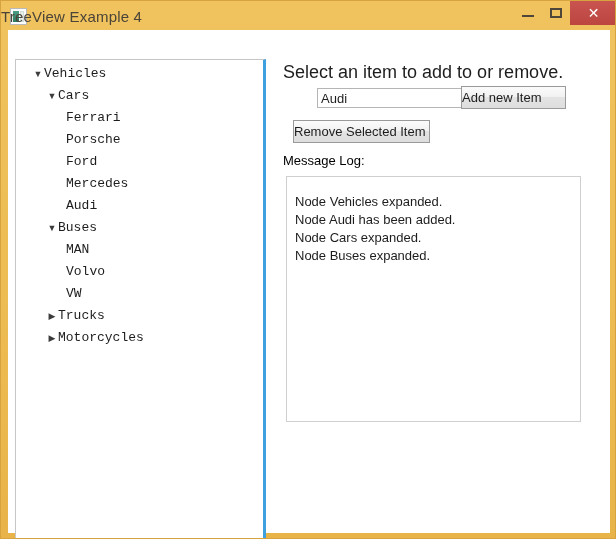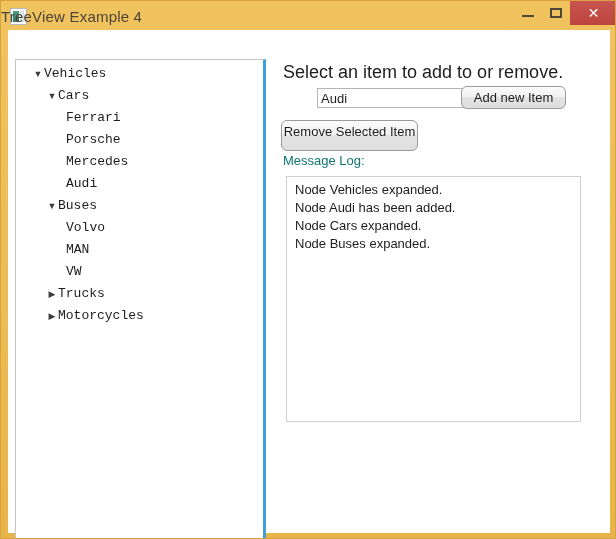--- a/index.html
+++ b/index.html
@@ -202,53 +202,52 @@
     font-size: 13px;
     color: #1d1d1d;
     padding: 0 3px;
     outline: none;
   }
   .btn {
     position: absolute;
     box-sizing: border-box;
     background: linear-gradient(to bottom, #fbfbfb 0%, #f1f1f1 48%, #e3e3e3 50%, #dedede 100%);
     border: 1px solid #9a9a9a;
-    border-radius: 6px;
+    border-radius: 0;
     font-family: "Liberation Sans", sans-serif;
     font-size: 13px;
     color: #1d1d1d;
-    text-align: center;
     cursor: default;
     white-space: nowrap;
   }
   .btn-add {
     left: 182px; top: 27px;
     width: 105px; height: 23px;
     line-height: 21px;
   }
   .btn-remove {
-    left: 2px; top: 61px;
-    width: 137px; height: 31px;
+    left: 14px; top: 61px;
+    width: 137px; height: 23px;
     line-height: 21px;
   }
   .log-label {
     position: absolute;
     left: 4px; top: 94px;
     font-size: 13px;
-    color: #0f766e;
+    color: #000000;
   }
   .log-box {
     position: absolute;
     left: 7px; top: 117px;
     width: 295px; height: 246px;
     box-sizing: border-box;
     background: #ffffff;
     border: 1px solid #cfcfcf;
     overflow: hidden;
-    padding: 4px 8px;
+    padding: 16px 8px;
   }
   .log-line {
     font-size: 13px;
     line-height: 18px;
     color: #1d1d1d;
     white-space: nowrap;
   }
 </style>
 </head>
 <body>
@@ -282,41 +281,44 @@
         </div>
 
         <div class="tree-row d2">
           <span class="tlabel">Ferrari</span>
         </div>
 
         <div class="tree-row d2">
           <span class="tlabel">Porsche</span>
         </div>
 
+        <div class="tree-row d2">
+          <span class="tlabel">Ford</span>
+        </div>
 
         <div class="tree-row d2">
           <span class="tlabel">Mercedes</span>
         </div>
 
         <div class="tree-row d2">
           <span class="tlabel">Audi</span>
         </div>
 
         <div class="tree-row d1">
           <span class="arrow">▼</span>
           <span class="tlabel">Buses</span>
         </div>
 
 
         <div class="tree-row d2">
+          <span class="tlabel">MAN</span>
+        </div>
+
+        <div class="tree-row d2">
           <span class="tlabel">Volvo</span>
-        </div>
-
-        <div class="tree-row d2">
-          <span class="tlabel">MAN</span>
         </div>
 
         <div class="tree-row d2">
           <span class="tlabel">VW</span>
         </div>
 
         <div class="tree-row d1">
           <span class="arrow">▶</span>
           <span class="tlabel">Trucks</span>
         </div>

